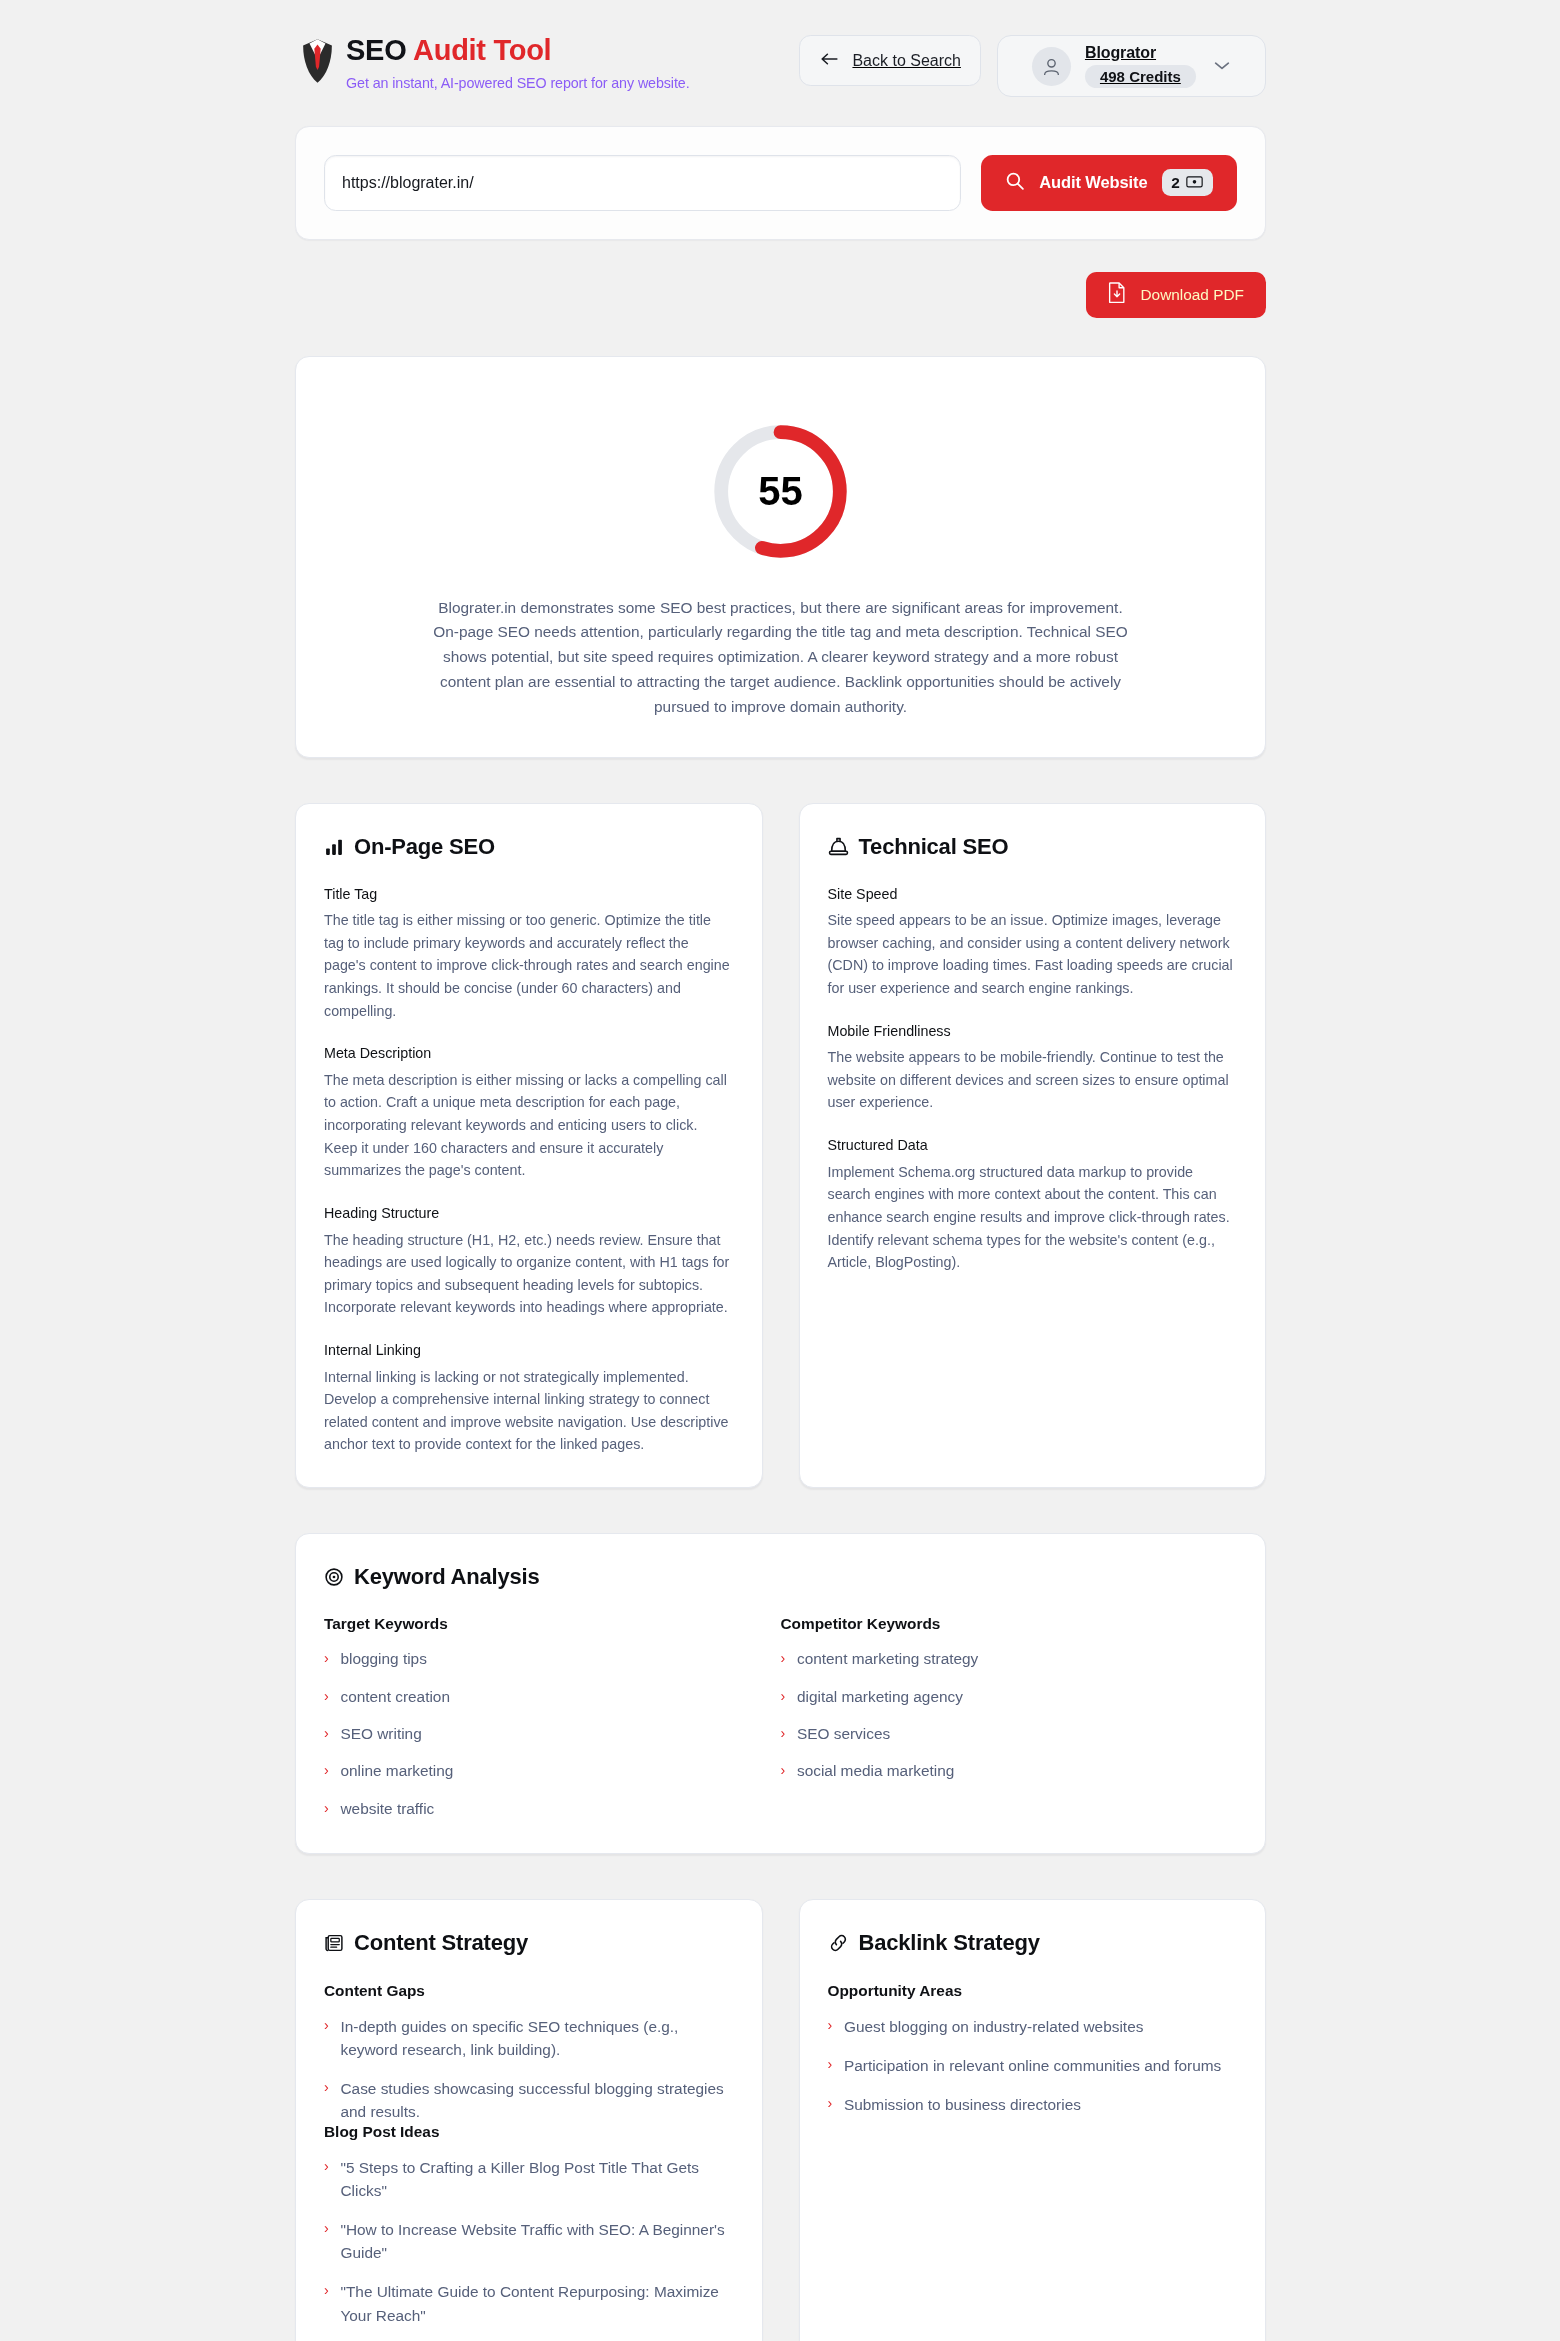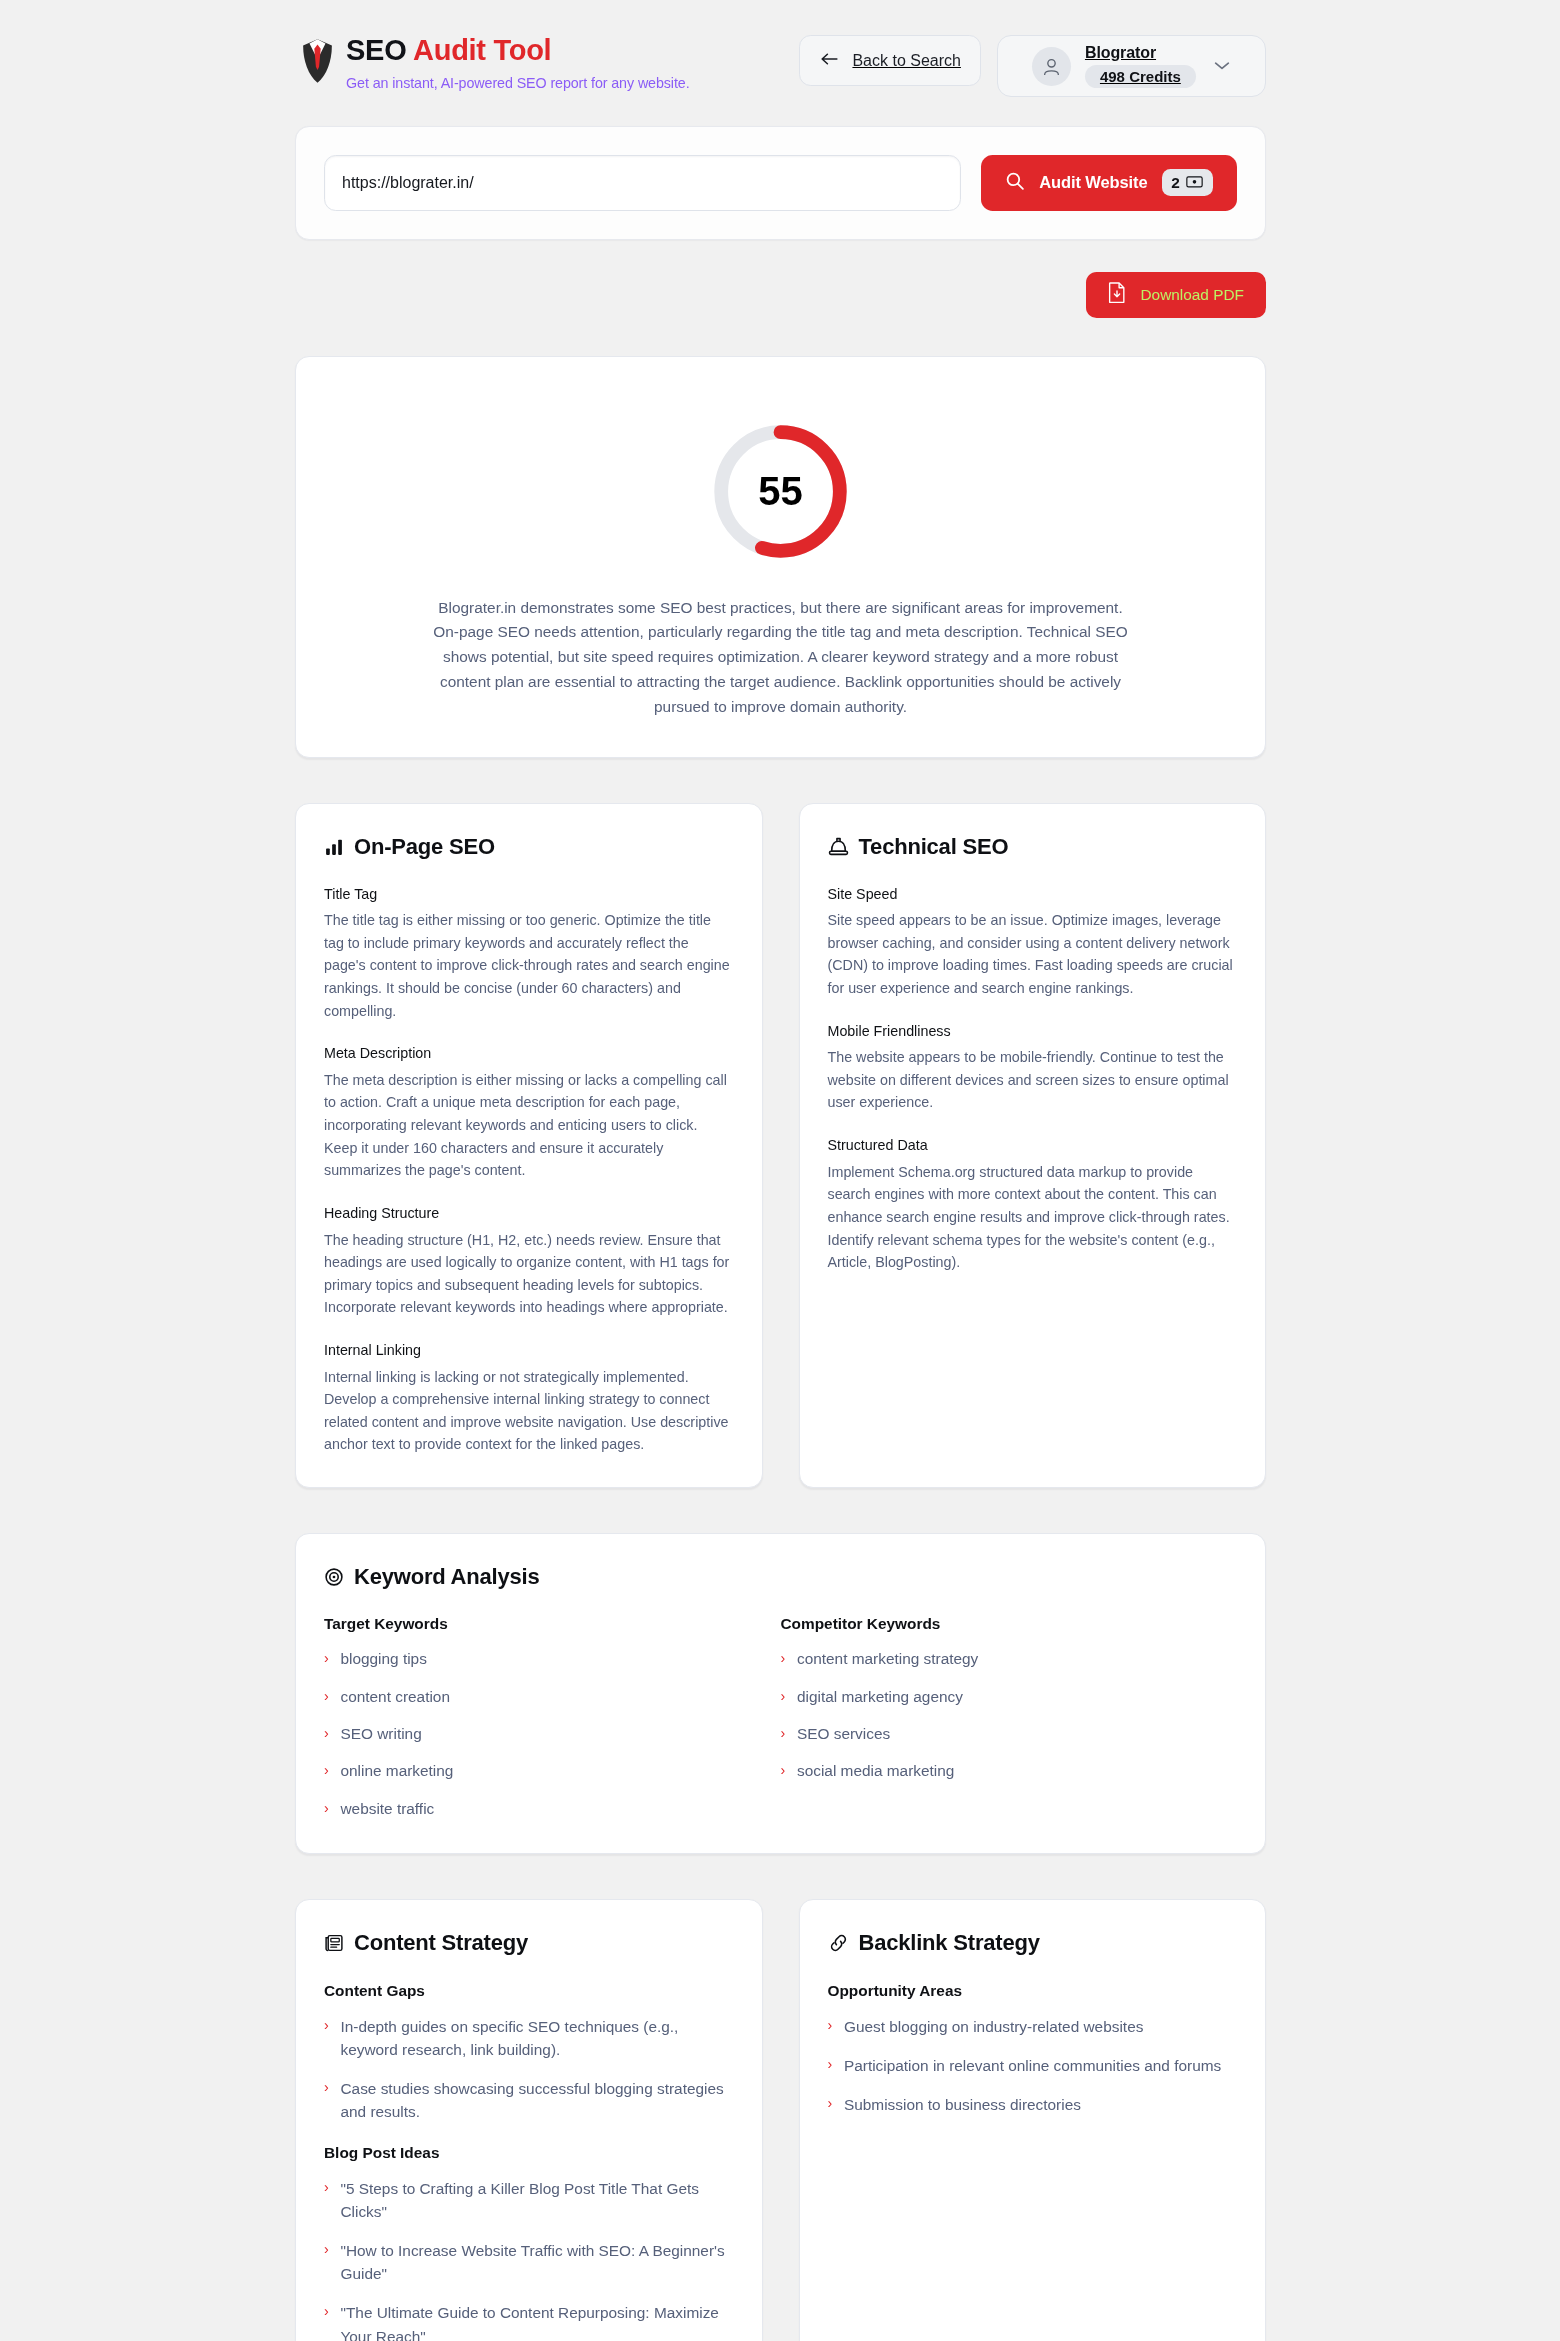--- a/index.html
+++ b/index.html
@@ -79,21 +79,21 @@
   .cost-pill {
     background:#e6e8ec; color:#111318; border-radius:8.5px;
     padding:4.2px 9.6px; font-size:15.4px; font-weight:bold;
     display:flex; align-items:center; gap:6.4px;
   }
 
   
   .dl-row { width:971px; margin:32px auto 0; display:flex; justify-content:flex-end; }
   .dl-btn {
     display:flex; align-items:center; gap:14px;
-    background:#e0272a; color:#bef264; border:none; border-radius:10.6px;
+    background:#e0272a; color:#fef9c3; border:none; border-radius:10.6px;
     height:46px; padding:0 22px; font-size:15.4px; cursor:pointer;
     font-family:"Liberation Sans", sans-serif;
   }
 
   
   .card {
     background:#fff; border:1.1px solid #e5e8ee; border-radius:14px;
     box-shadow:0 1.1px 1.6px rgba(16,24,40,.05);
   }
   .score-card { width:971px; margin:38px auto 0; padding:33px 32px 37px; text-align:center; }
@@ -130,21 +130,21 @@
   .kw-col { flex:1; }
   .kw-col-title { font-size:15.4px; font-weight:bold; color:#0f1115; margin-bottom:15px; }
   .kw-list { list-style:none; }
   .kw-list li {
     display:flex; gap:11.7px; align-items:flex-start;
     font-size:15.4px; color:#56607a; margin-bottom:15px; line-height:1.45;
   }
   .kw-list li:last-child { margin-bottom:0; }
   .chevron { color:#e0272a; font-size:14.3px; line-height:1.5; flex:none; font-weight:normal; }
 
-  .bullet-group { margin-bottom:21px; }
+  .bullet-group { }
   .bullet-group:last-child { margin-bottom:0; }
   .bullet-title { font-size:15.4px; font-weight:bold; color:#0f1115; margin-bottom:15px; }
   .bullet-list { list-style:none; }
   .bullet-list li {
     display:flex; gap:11.7px; align-items:flex-start;
     font-size:15.4px; color:#56607a; margin-bottom:16px; line-height:1.5;
   }
   .bullet-list li:last-child { margin-bottom:0; }
 
   .grid2.bottom > .card { padding:30px 28px 31px; }

